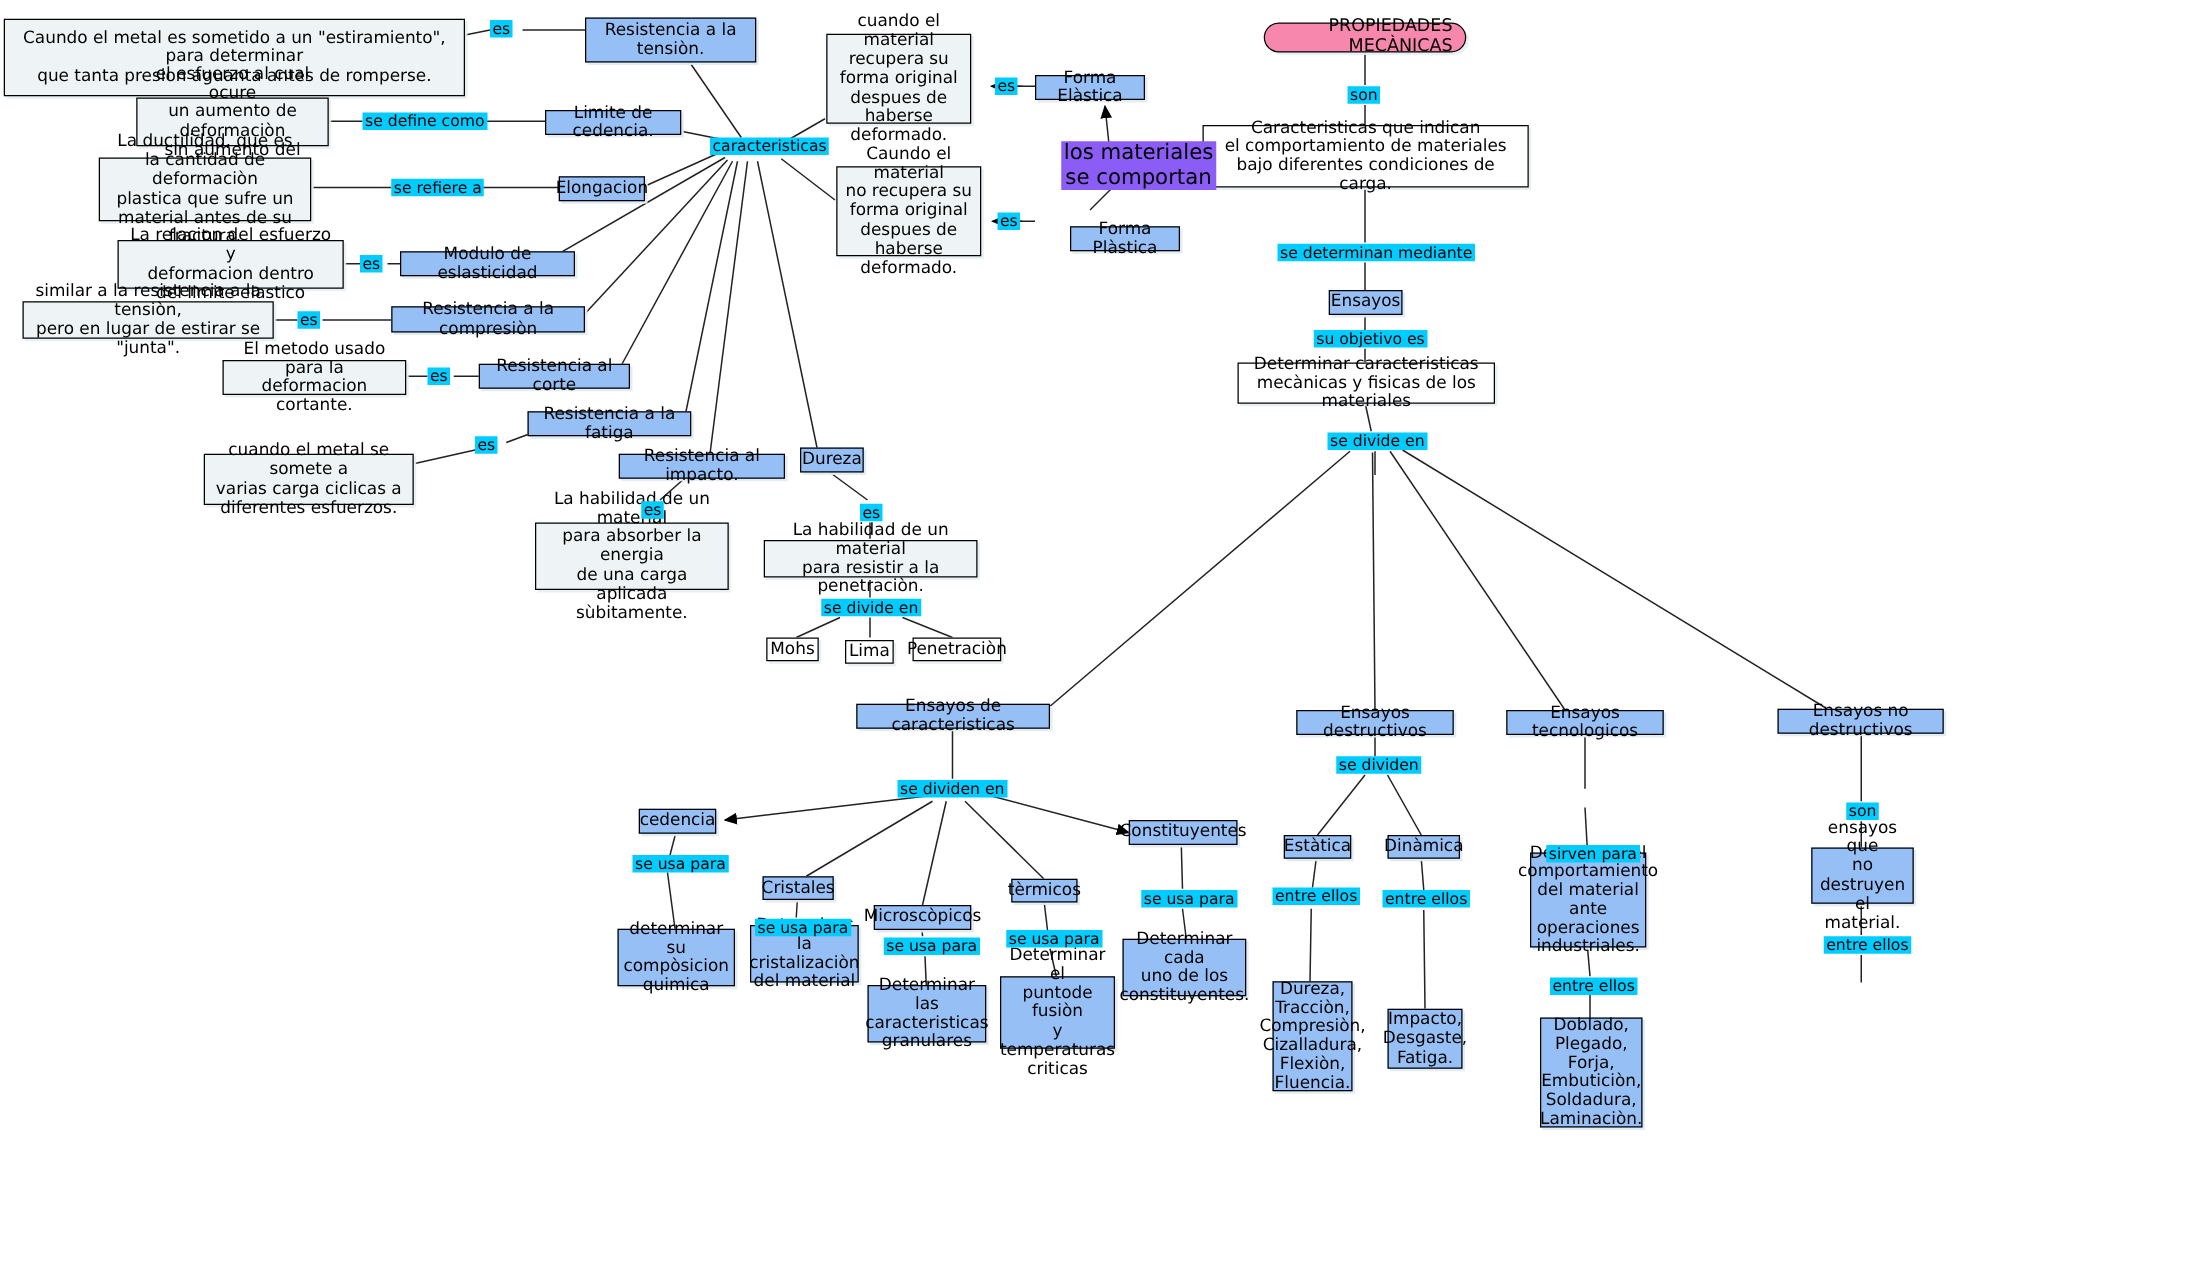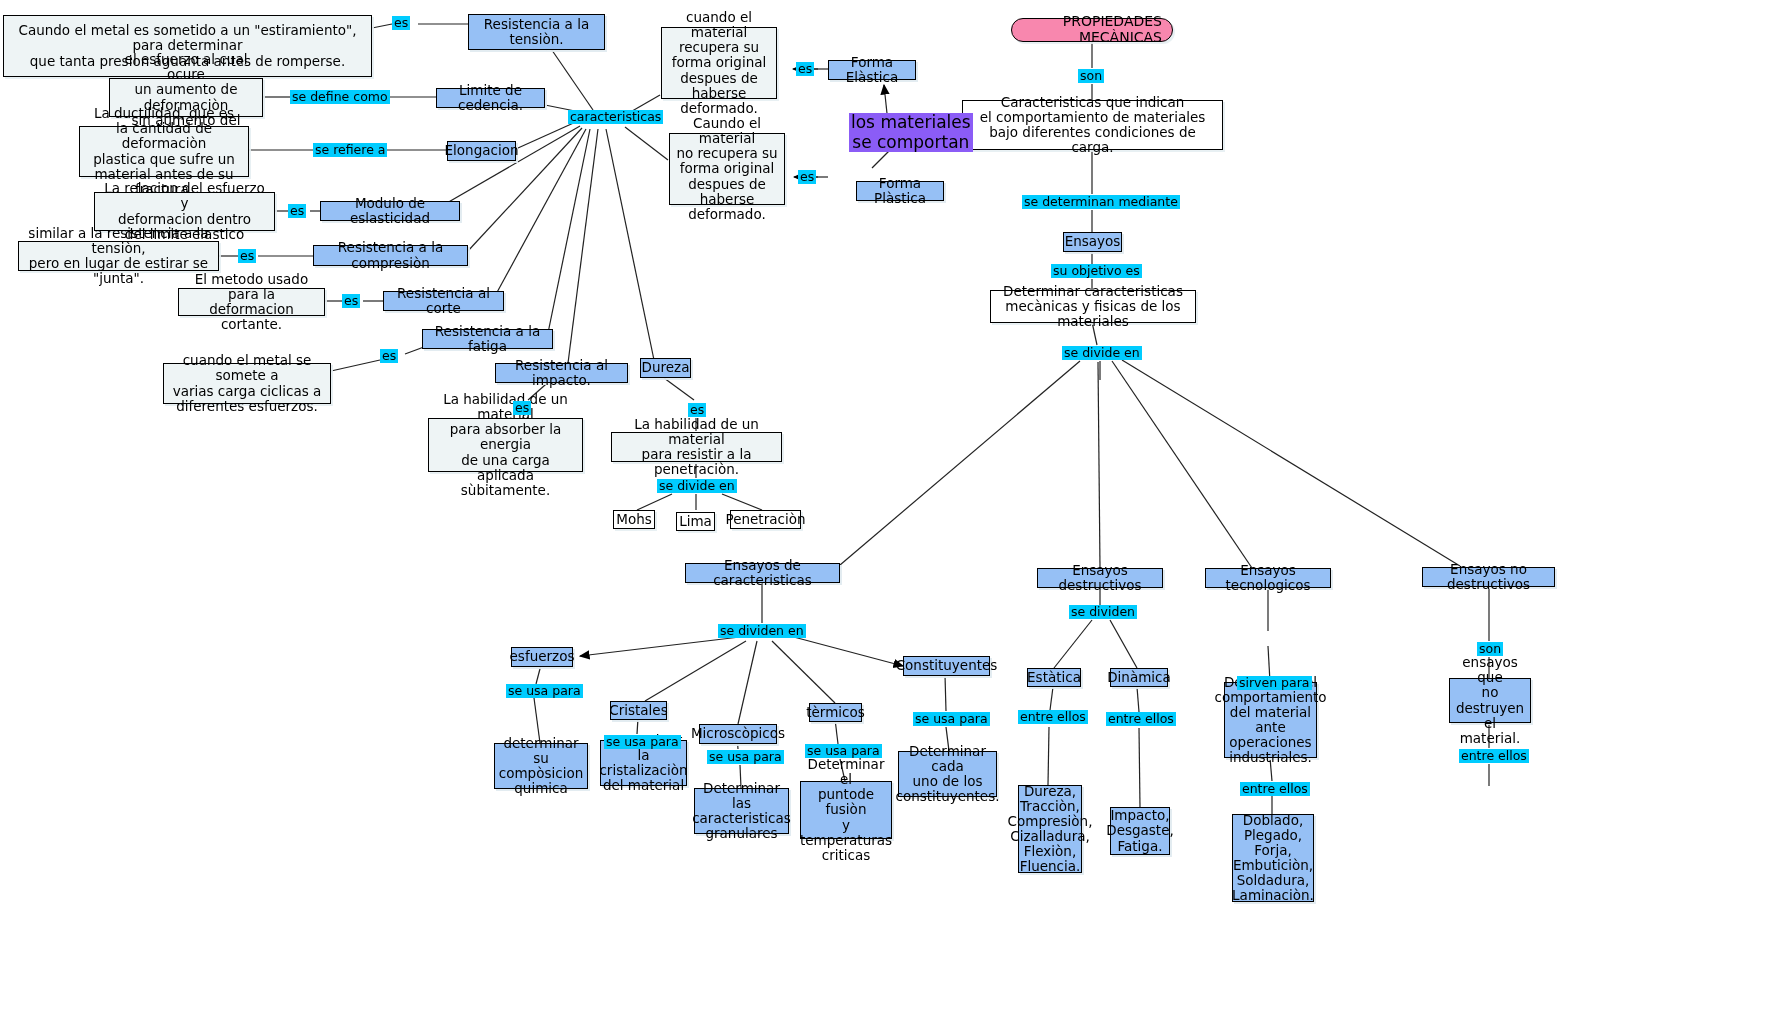--- a/index.html
+++ b/index.html
@@ -284,21 +284,21 @@
   <div class="link-label" style="left:1022px; top:195px;">se determinan mediante</div>
   <div class="node concept" style="left:1063px; top:232px; width:59px; height:20px;">Ensayos</div>
   <div class="link-label" style="left:1051px; top:264px;">su objetivo es</div>
   <div class="node plain" style="left:990px; top:290px; width:206px; height:33px;">Determinar caracteristicas
 mecànicas y fisicas de los materiales</div>
   <div class="link-label" style="left:1062px; top:346px;">se divide en</div>
 
   <div class="node concept" style="left:685px; top:563px; width:155px; height:20px;">Ensayos de caracteristicas</div>
   <div class="link-label" style="left:718px; top:624px;">se dividen en</div>
 
-  <div class="node concept" style="left:511px; top:647px; width:62px; height:20px;">esfuerzos</div>
+  <div class="node concept" style="left:511px; top:647px; width:62px; height:20px;">cedencia</div>
   <div class="link-label" style="left:506px; top:684px;">se usa para</div>
   <div class="node concept" style="left:494px; top:743px; width:94px; height:46px;">determinar
 su compòsicion
 quimica</div>
 
   <div class="node concept" style="left:610px; top:701px; width:57px; height:19px;">Cristales</div>
   <div class="link-label" style="left:604px; top:735px;">se usa para</div>
   <div class="node concept" style="left:600px; top:740px; width:87px; height:46px;">Determinar la
 cristalizaciòn
 del material</div>

